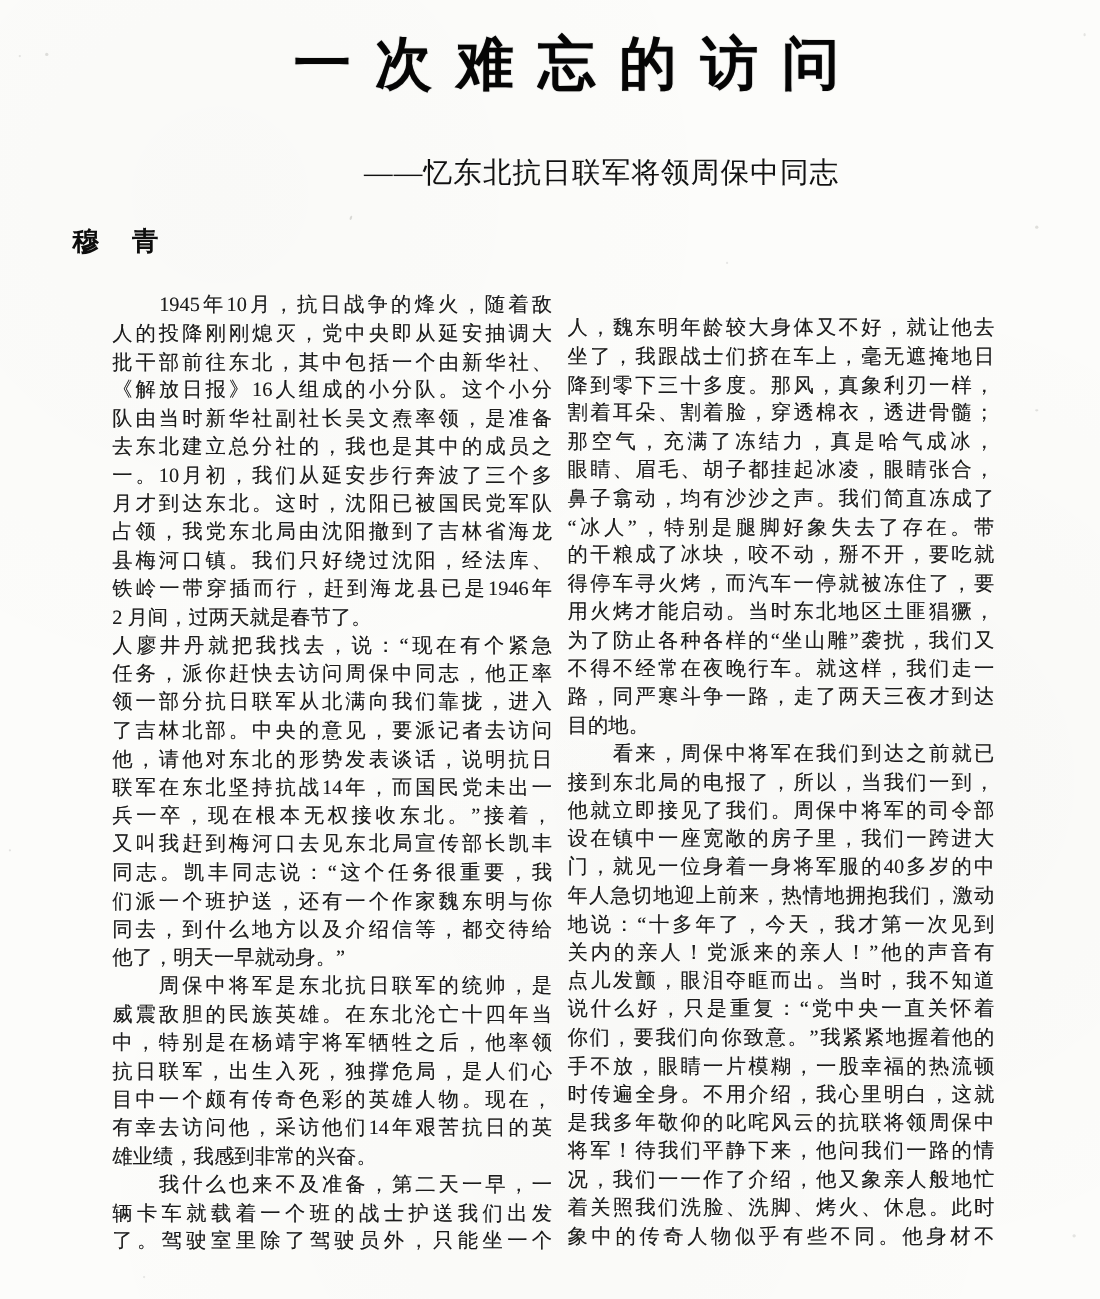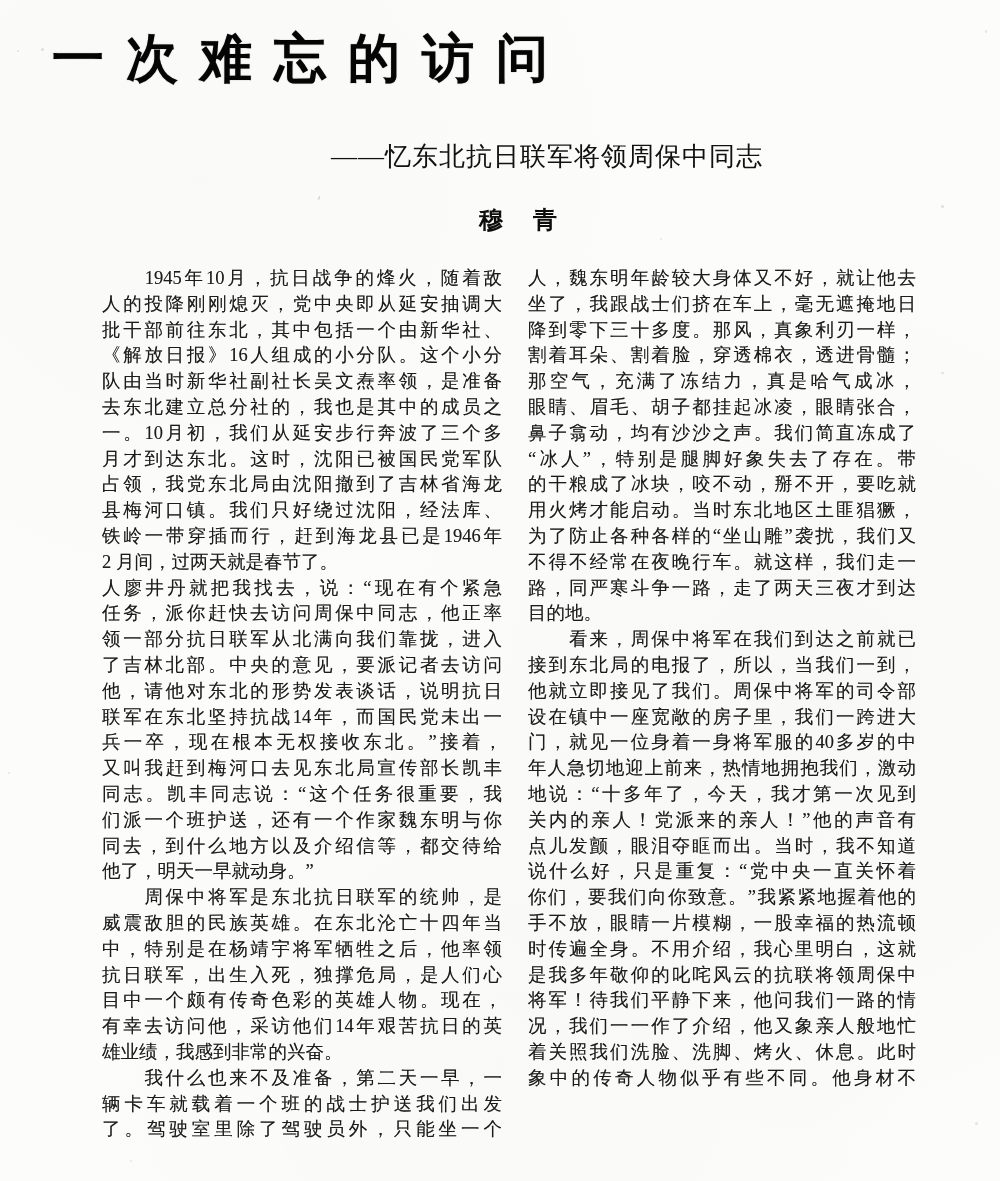--- a/index.html
+++ b/index.html
@@ -13,42 +13,42 @@
     background:
       radial-gradient(circle at 20% 15%, rgba(0,0,0,0.012), rgba(0,0,0,0) 40%),
       radial-gradient(circle at 80% 60%, rgba(0,0,0,0.015), rgba(0,0,0,0) 45%),
       radial-gradient(circle at 50% 90%, rgba(0,0,0,0.012), rgba(0,0,0,0) 40%),
       #fcfcfa;
     color:#1a1a1a;
   }
   .article-title{
     position:absolute;top:26px;left:0;width:1000px;
     padding-left:52px;box-sizing:border-box;
+    text-align:center;
     font-size:52px;line-height:66px;font-weight:bold;color:#050505;
     letter-spacing:22px;
     text-shadow:0 0 1px rgba(0,0,0,0.55);
     white-space:nowrap;
   }
   .article-subtitle{
     position:absolute;left:331px;top:142px;
     font-size:26px;line-height:30px;font-weight:normal;color:#111;
     letter-spacing:1px;white-space:nowrap;
   }
   .article-author{
     position:absolute;top:206px;left:0;width:1000px;
     padding-left:66px;box-sizing:border-box;
-    text-align:center;
     font-size:24px;line-height:28px;font-weight:bold;color:#0d0d0d;
     letter-spacing:30px;white-space:nowrap;
   }
   .text-column{
     position:absolute;top:266px;
   }
   .col-left{left:102px;width:400px;}
-  .col-right{left:528px;width:388px;}
+  .col-right{left:516px;width:388px;margin-top:21px;}
   .text-line{
     height:25.8px;line-height:25.8px;
     font-size:18.5px;color:#1c1c1c;
     text-align:justify;text-align-last:justify;
     overflow:hidden;
     text-shadow:0 0 0.5px rgba(0,0,0,0.4);
   }
   .text-line.para-end{
     text-align-last:left;
   }
@@ -108,20 +108,21 @@
   <div class="text-column col-right">
       <div class="text-line">人，魏东明年龄较大身体又不好，就让他去</div>
       <div class="text-line">坐了，我跟战士们挤在车上，毫无遮掩地日</div>
       <div class="text-line">降到零下三十多度。那风，真象利刃一样，</div>
       <div class="text-line">割着耳朵、割着脸，穿透棉衣，透进骨髓；</div>
       <div class="text-line">那空气，充满了冻结力，真是哈气成冰，</div>
       <div class="text-line">眼睛、眉毛、胡子都挂起冰凌，眼睛张合，</div>
       <div class="text-line">鼻子翕动，均有沙沙之声。我们简直冻成了</div>
       <div class="text-line">“冰人”，特别是腿脚好象失去了存在。带</div>
       <div class="text-line">的干粮成了冰块，咬不动，掰不开，要吃就</div>
+      <div class="text-line">得停车寻火烤，而汽车一停就被冻住了，要</div>
       <div class="text-line">用火烤才能启动。当时东北地区土匪猖獗，</div>
       <div class="text-line">为了防止各种各样的“坐山雕”袭扰，我们又</div>
       <div class="text-line">不得不经常在夜晚行车。就这样，我们走一</div>
       <div class="text-line">路，同严寒斗争一路，走了两天三夜才到达</div>
       <div class="text-line para-end">目的地。</div>
       <div class="text-line">　　看来，周保中将军在我们到达之前就已</div>
       <div class="text-line">接到东北局的电报了，所以，当我们一到，</div>
       <div class="text-line">他就立即接见了我们。周保中将军的司令部</div>
       <div class="text-line">设在镇中一座宽敞的房子里，我们一跨进大</div>
       <div class="text-line">门，就见一位身着一身将军服的40多岁的中</div>

